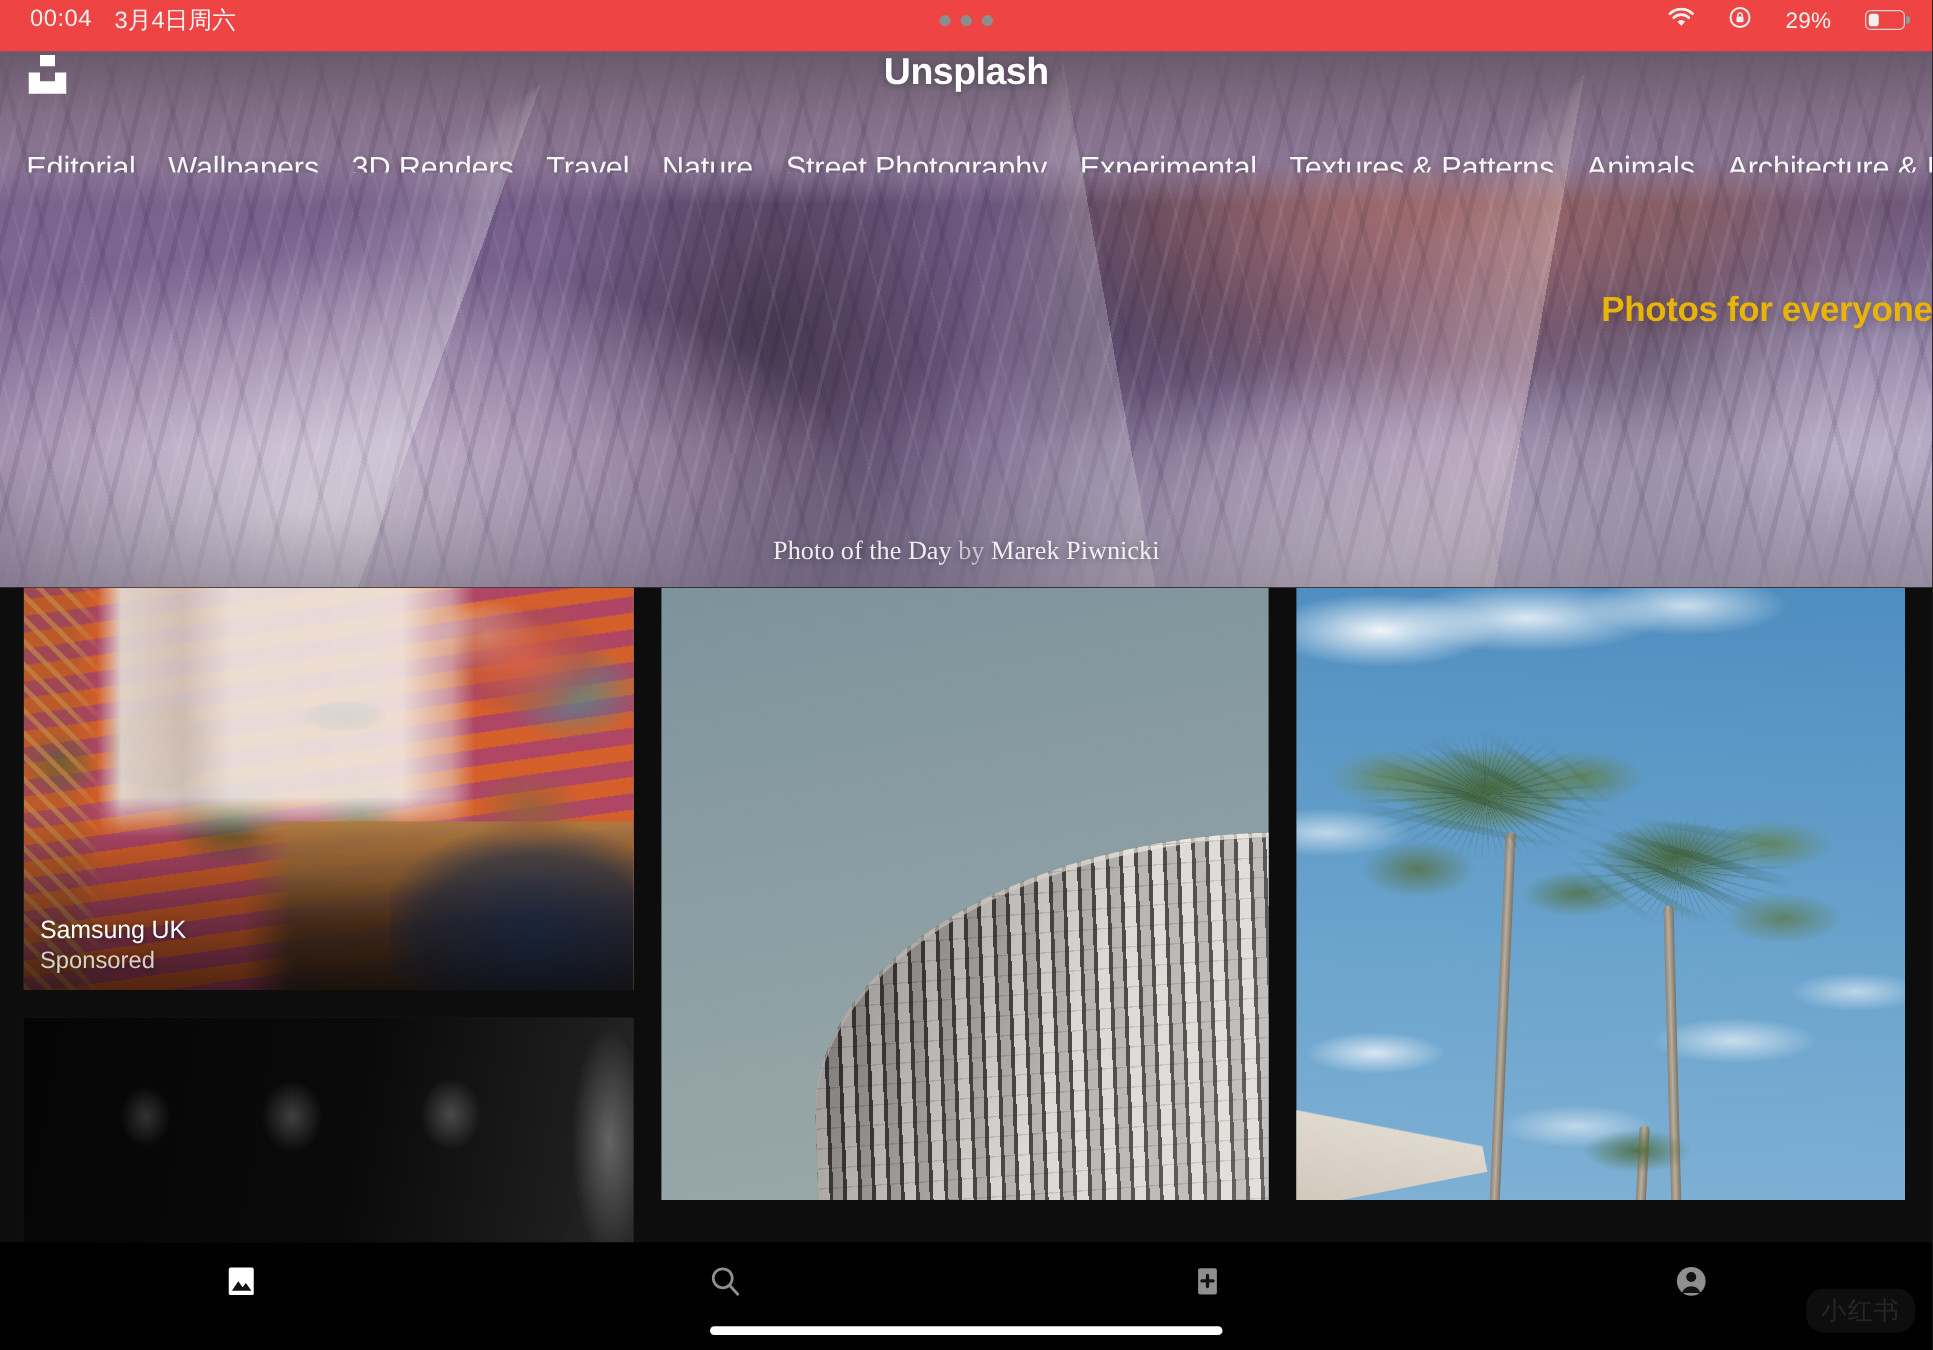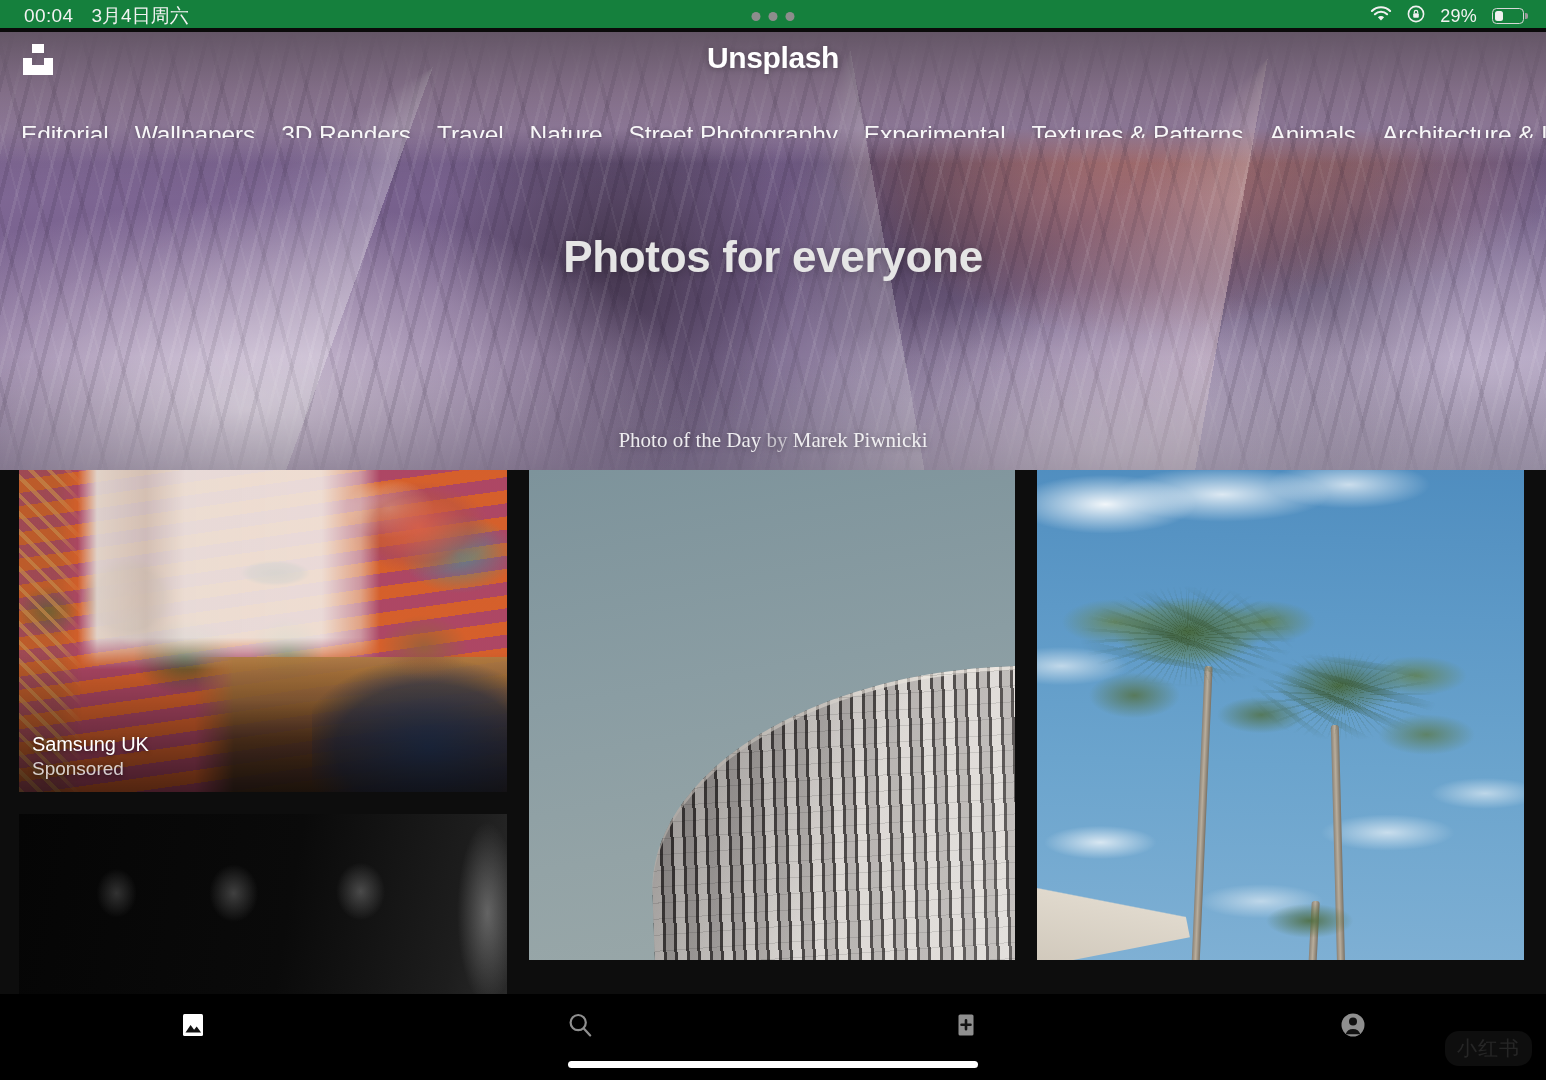--- a/index.html
+++ b/index.html
@@ -19,22 +19,22 @@
     height: 1080px;
     background: #0a0a0a;
     overflow: hidden;
   }
 
   
   .statusbar {
     position: absolute;
     top: 0; left: 0;
     width: 1546px;
-    height: 28px;
-    background: #15803d;
+    height: 41px;
+    background: #ef4444;
     z-index: 60;
   }
   .sb-left {
     position: absolute;
     left: 24px; top: 0;
     height: 32px;
     display: flex;
     align-items: center;
     gap: 18px;
     color: #f2f2f2;
@@ -56,21 +56,21 @@
     width: 9px; height: 9px;
     border-radius: 50%;
     background: #8d8d8d;
   }
   .sb-right {
     position: absolute;
     right: 22px; top: 0;
     height: 32px;
     display: flex;
     align-items: center;
-    gap: 15px;
+    gap: 27px;
     color: #f2f2f2;
     font-size: 18px;
   }
   .icon-wifi { display: block; }
   .icon-rotlock { display: block; }
   .sb-batt-pct { letter-spacing: 0.2px; }
   .batt {
     position: relative;
     width: 32px; height: 16px;
     border: 1.7px solid #d8d8d8;
@@ -214,23 +214,23 @@
     height: 3.5px;
     background: #fff;
     border-radius: 2px;
   }
 
   
   .hero-title {
     position: absolute;
     top: 232px; left: 0;
     width: 1546px;
-    text-align: center;
-    color: #e5e5e5;
-    font-size: 44px;
+    text-align: right;
+    color: #eab308;
+    font-size: 28px;
     font-weight: 700;
     letter-spacing: -0.3px;
     text-shadow: 0 2px 10px rgba(0,0,0,0.25);
     z-index: 30;
   }
   .hero-credit {
     position: absolute;
     top: 428px; left: 0;
     width: 1546px;
     text-align: center;

